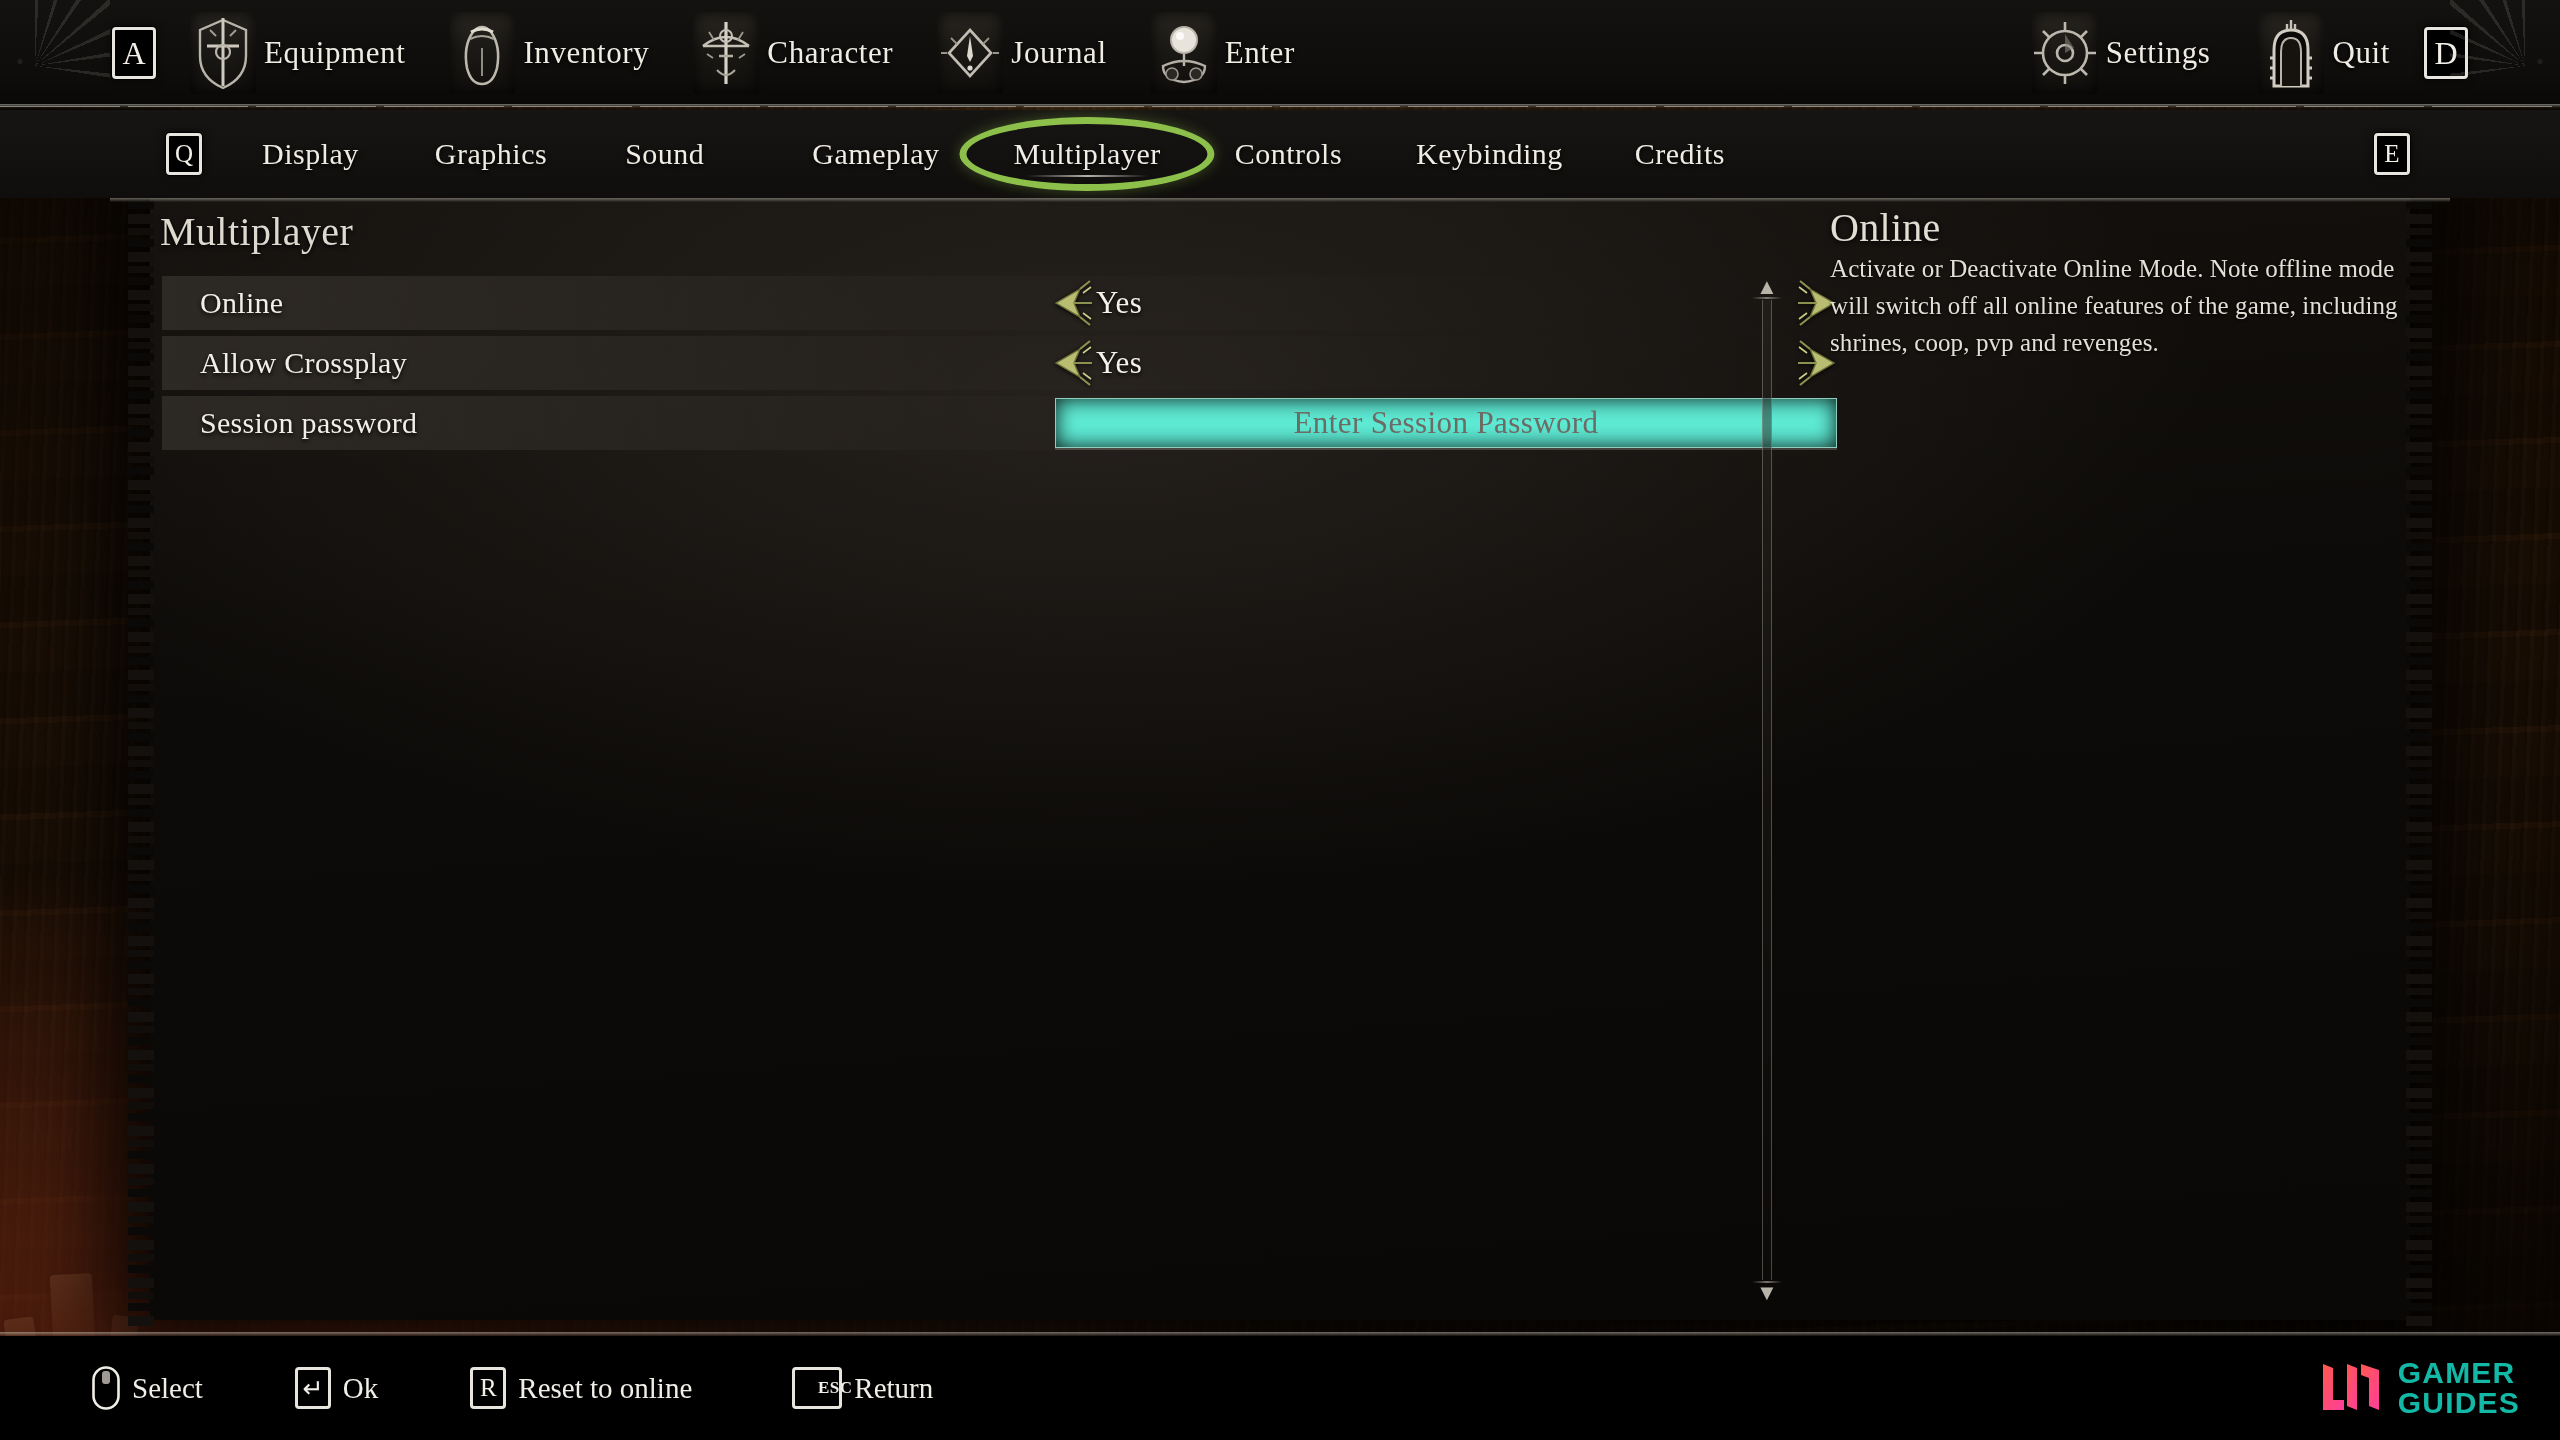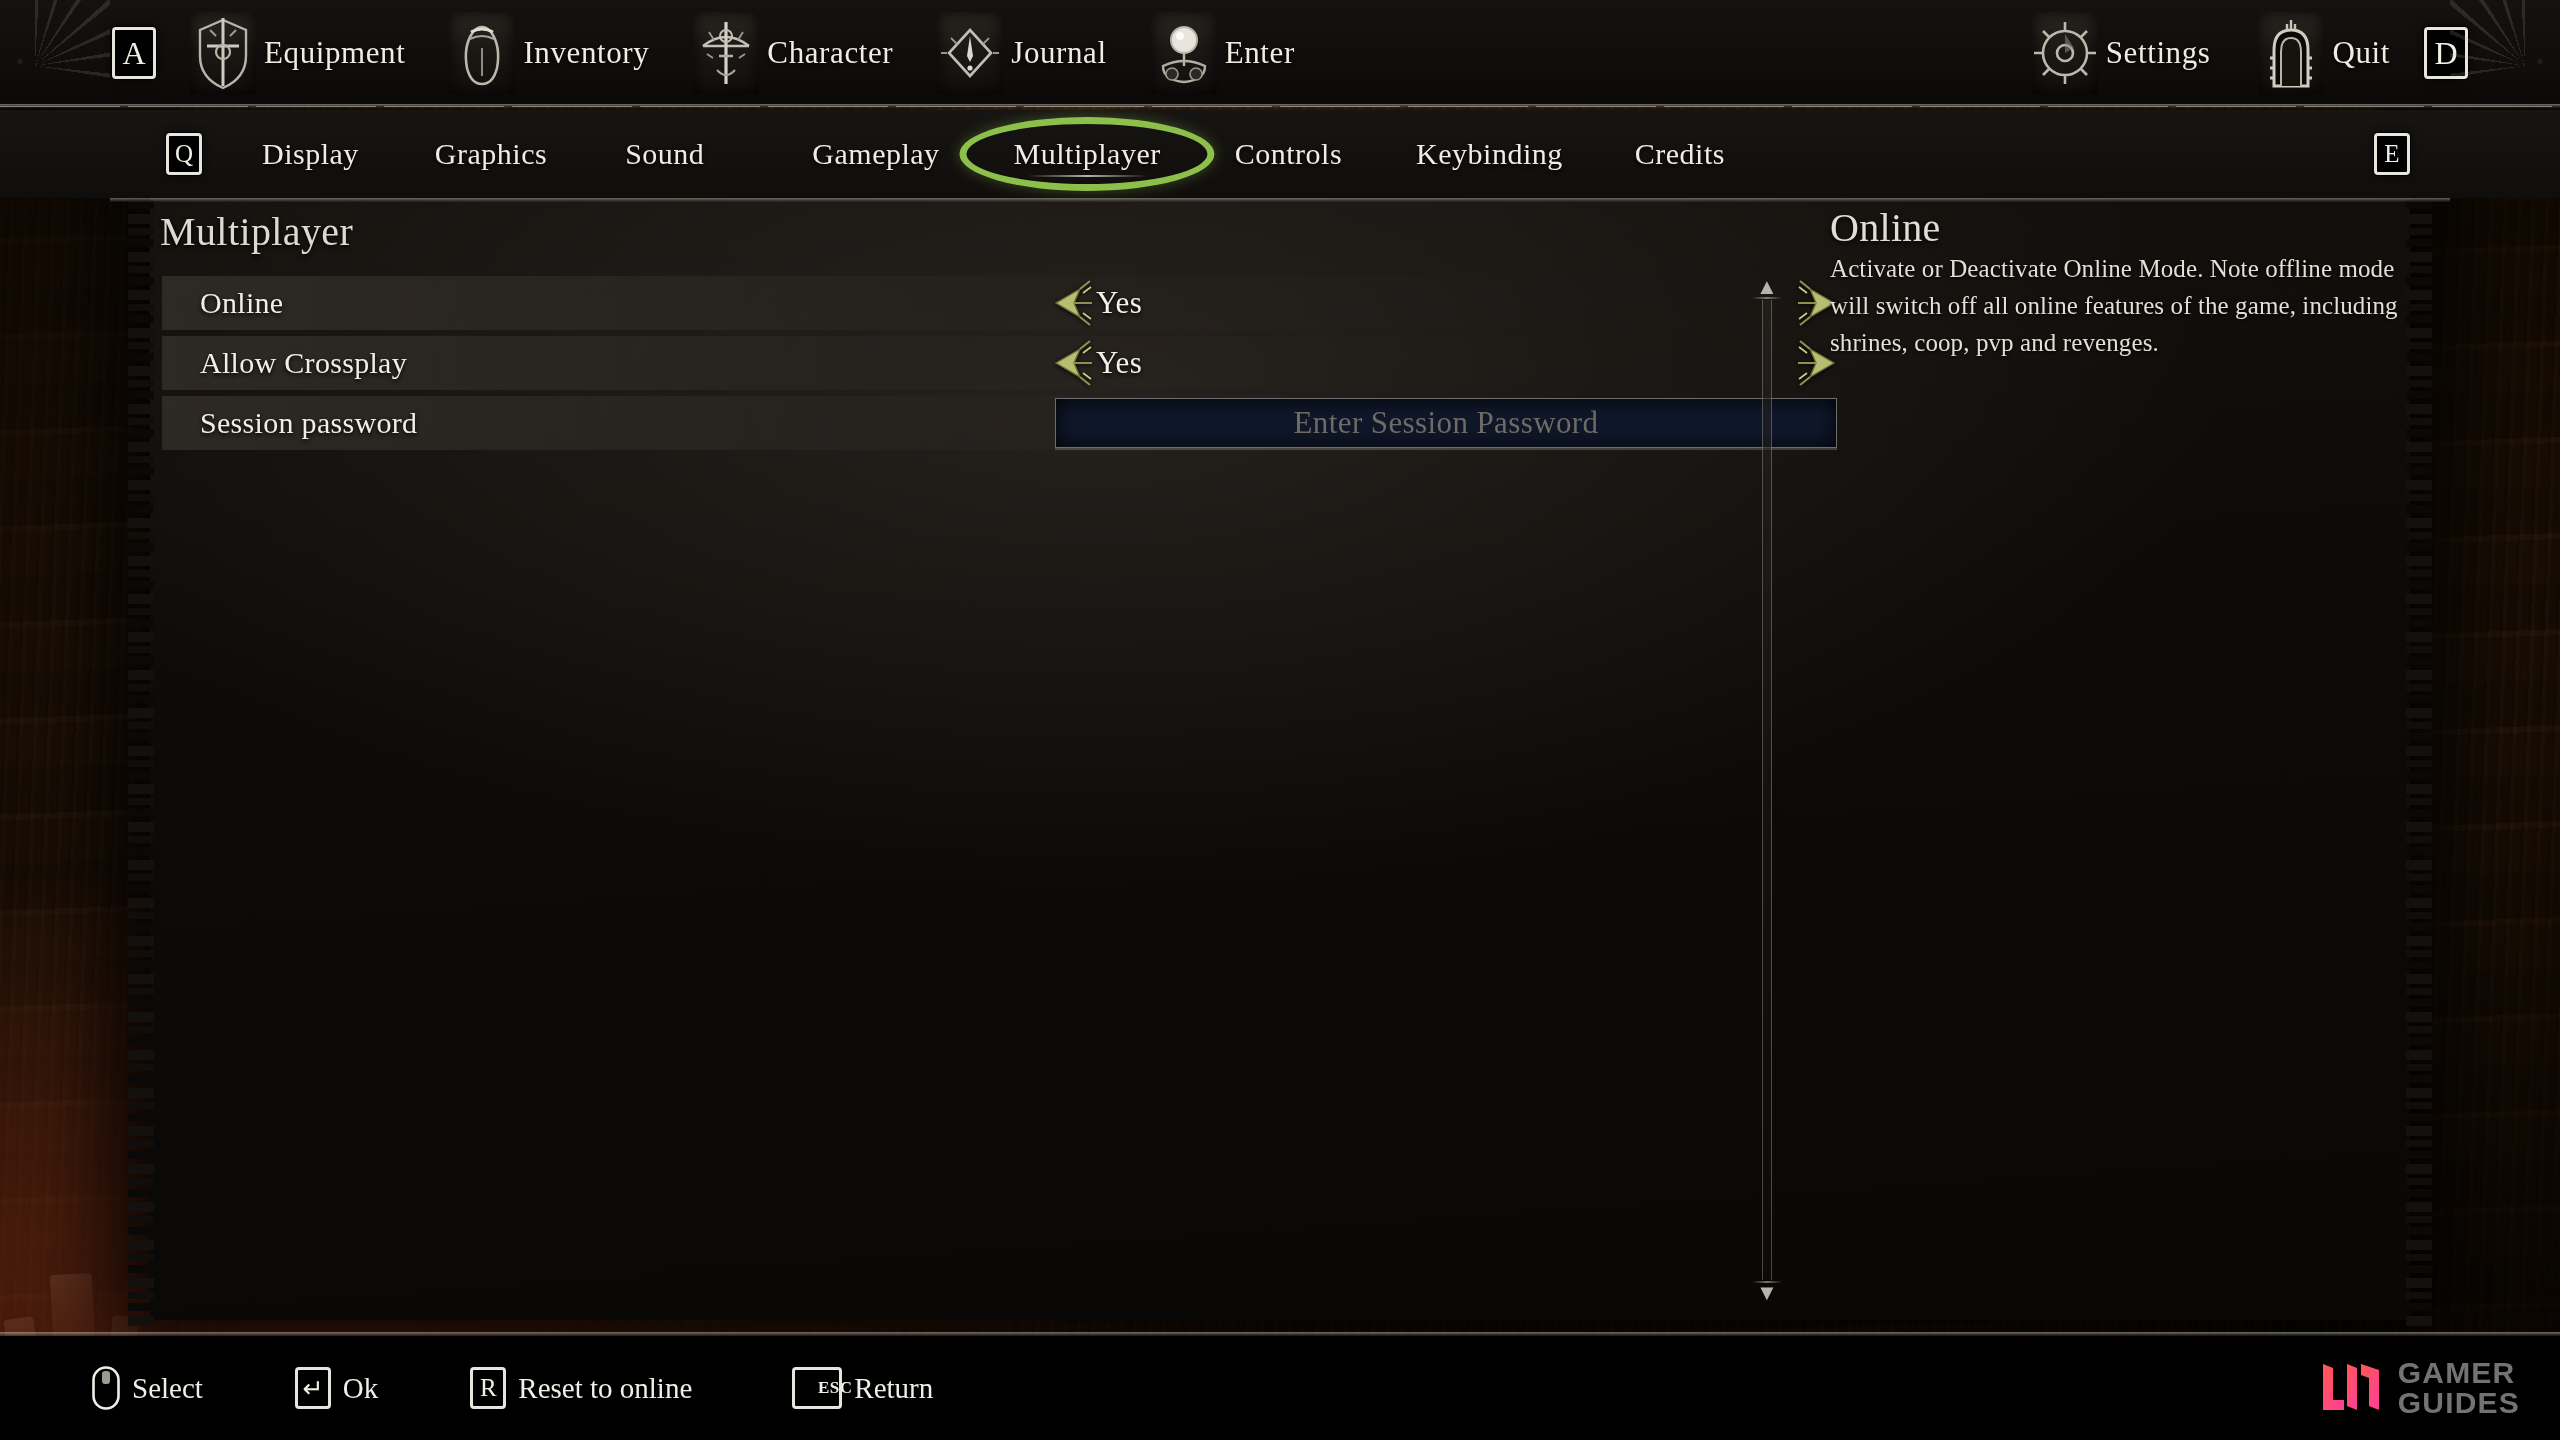--- a/index.html
+++ b/index.html
@@ -184,21 +184,21 @@
     width:46px; height:48px; flex:none; position:relative;
     filter:drop-shadow(0 1px 2px rgba(0,0,0,.9));
   }
   .arrow svg { width:100%; height:100%; display:block; }
   .row-value {
     flex:1; text-align:left; color:#f4f1ea; font-size:31px;
     text-shadow:0 2px 4px #000; letter-spacing:.3px;
   }
   .pw-field {
     position:absolute; left:905px; width:782px; height:50px; top:4px;
-    background:#0f172a;
+    background:#5eead4;
     border:1px solid rgba(185,180,170,.55);
     box-shadow:0 2px 0 rgba(170,165,155,.30), inset 0 0 20px rgba(0,0,0,.9);
     display:flex; align-items:center; justify-content:center;
   }
   .pw-field .ph { color:#6e6a64; font-size:31px; letter-spacing:.4px; }
 
   
   .scroll {
     position:absolute; left:1600px; top:78px; bottom:14px; width:34px;
   }
@@ -245,21 +245,21 @@
   .hint-label { color:#f1eee7; font-size:29px; text-shadow:0 2px 3px #000; }
   .mouse-icon { width:28px; height:44px; flex:none; position:relative; }
 
   
   .wm {
     position:absolute; right:40px; bottom:22px; display:flex; align-items:center; gap:16px;
     z-index:32;
   }
   .wm-mark { width:62px; height:56px; flex:none; }
   .wm-text {
-    font-family:"Liberation Sans", sans-serif; color:#737373;
+    font-family:"Liberation Sans", sans-serif; color:#14b8a6;
     font-weight:700; font-size:30px; line-height:1.0; letter-spacing:1.2px;
   }
   .wm-text div { display:block; }
 </style>
 </head>
 <body>
 
 <div id="stage">
 
   <div class="bg-wood"></div>

